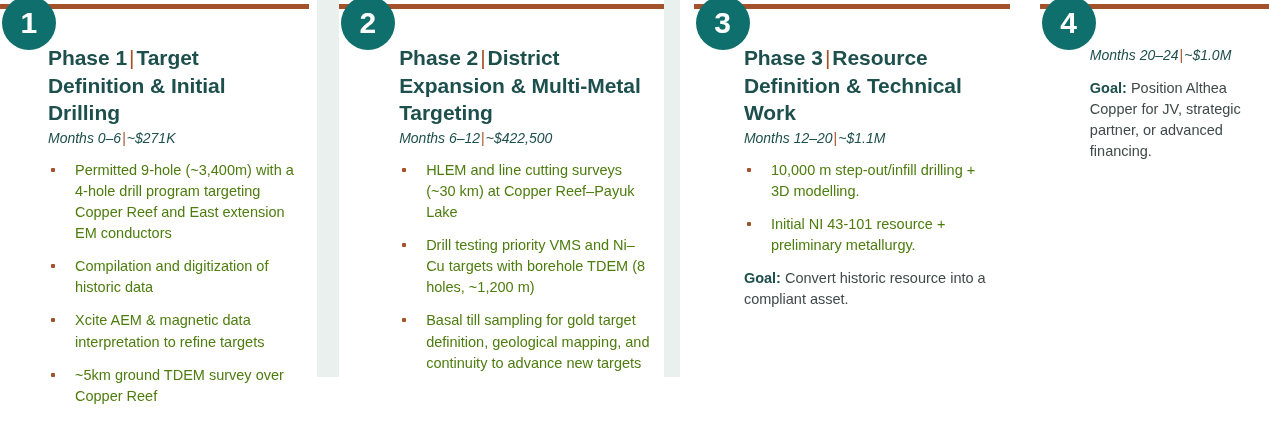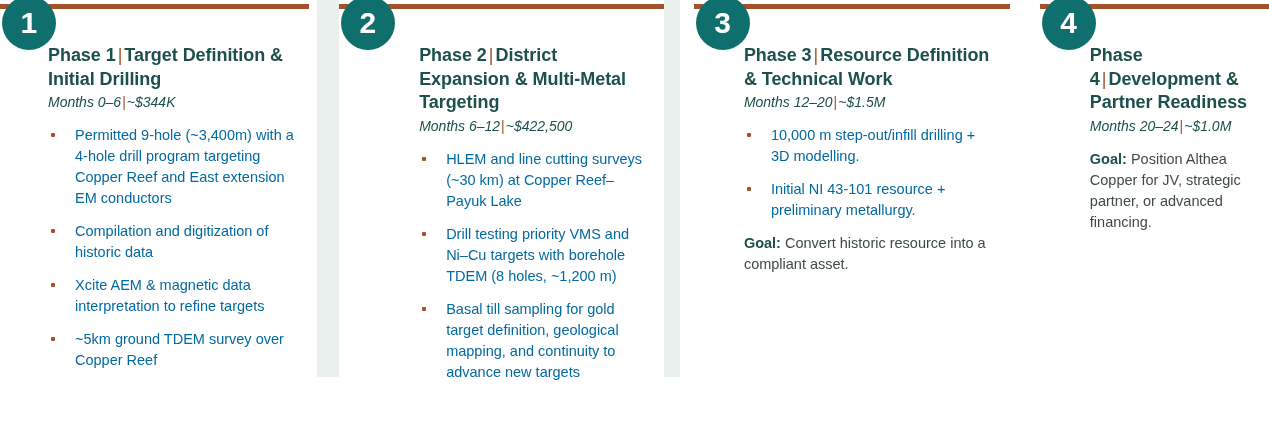--- a/index.html
+++ b/index.html
@@ -73,27 +73,27 @@
     line-height: 1;
     letter-spacing: 0.5px;
     z-index: 5;
   }
 
   .card-body {
     position: relative;
     padding: 44px 14px 0 48px;
     z-index: 2;
   }
-  #card-2 .card-body { padding-left: 80px; }
+  #card-2 .card-body { padding-left: 60px; }
   #card-3 .card-body { padding-left: 50px; }
   #card-4 .card-body { padding-left: 50px; padding-right: 2px; }
 
   .phase-title {
     color: #1d4f4d;
-    font-size: 18px;
+    font-size: 21px;
     font-weight: bold;
     line-height: 1.31;
     margin: 0 0 1px 0;
     letter-spacing: -0.05px;
   }
   .title-sep {
     color: #a4522c;
     font-weight: normal;
     padding: 0 2px;
   }
@@ -109,21 +109,21 @@
 
   ul.bullets {
     list-style: none;
     margin: 0 0 0 0;
     padding: 0;
   }
   ul.bullets li {
     position: relative;
     padding-left: 27px;
     margin-bottom: 12px;
-    color: #0369a1;
+    color: #4d7c0f;
     font-size: 14.5px;
     line-height: 1.45;
   }
   ul.bullets li::before {
     content: "";
     position: absolute;
     left: 3px;
     top: 8px;
     width: 4px;
     height: 4px;
@@ -149,21 +149,21 @@
 <div class="gap-strip" id="gap-2"></div>
 <div class="gap-strip" id="gap-3"></div>
 
 <div class="board">
 
   <div class="phase-card" id="card-1">
     <div class="top-rule"></div>
     <div class="phase-badge">1</div>
     <div class="card-body">
       <h2 class="phase-title"><span>Phase 1</span><span class="title-sep">|</span><span>Target Definition &amp; Initial Drilling</span></h2>
-      <div class="phase-meta"><span>Months 0–6</span><span class="meta-sep">|</span><span>~$344K</span></div>
+      <div class="phase-meta"><span>Months 0–6</span><span class="meta-sep">|</span><span>~$271K</span></div>
       <ul class="bullets">
         <li>Permitted 9-hole (~3,400m) with a 4-hole drill program targeting Copper Reef and East extension EM conductors</li>
         <li>Compilation and digitization of historic data</li>
         <li>Xcite AEM &amp; magnetic data interpretation to refine targets</li>
         <li>~5km ground TDEM survey over Copper Reef</li>
       </ul>
     </div>
   </div>
 
   <div class="phase-card" id="card-2">
@@ -178,32 +178,31 @@
         <li>Basal till sampling for gold target definition, geological mapping, and continuity to advance new targets</li>
       </ul>
     </div>
   </div>
 
   <div class="phase-card" id="card-3">
     <div class="top-rule"></div>
     <div class="phase-badge">3</div>
     <div class="card-body">
       <h2 class="phase-title"><span>Phase 3</span><span class="title-sep">|</span><span>Resource Definition &amp; Technical Work</span></h2>
-      <div class="phase-meta"><span>Months 12–20</span><span class="meta-sep">|</span><span>~$1.5M</span></div>
+      <div class="phase-meta"><span>Months 12–20</span><span class="meta-sep">|</span><span>~$1.1M</span></div>
       <ul class="bullets">
         <li>10,000 m step-out/infill drilling + 3D modelling.</li>
         <li>Initial NI 43-101 resource + preliminary metallurgy.</li>
       </ul>
       <div class="goal-line"><span class="goal-label">Goal:</span> <span>Convert historic resource into a compliant asset.</span></div>
     </div>
   </div>
 
   <div class="phase-card" id="card-4">
     <div class="top-rule"></div>
     <div class="phase-badge">4</div>
     <div class="card-body">
-      <h2 class="phase-title"><span>Phase 4</span><span class="title-sep">|</span><span>Development &amp; Partner Readiness</span></h2>
       <div class="phase-meta"><span>Months 20–24</span><span class="meta-sep">|</span><span>~$1.0M</span></div>
       <div class="goal-line"><span class="goal-label">Goal:</span> <span>Position Althea Copper for JV, strategic partner, or advanced financing.</span></div>
     </div>
   </div>
 
 </div>
 
 </body></html>

